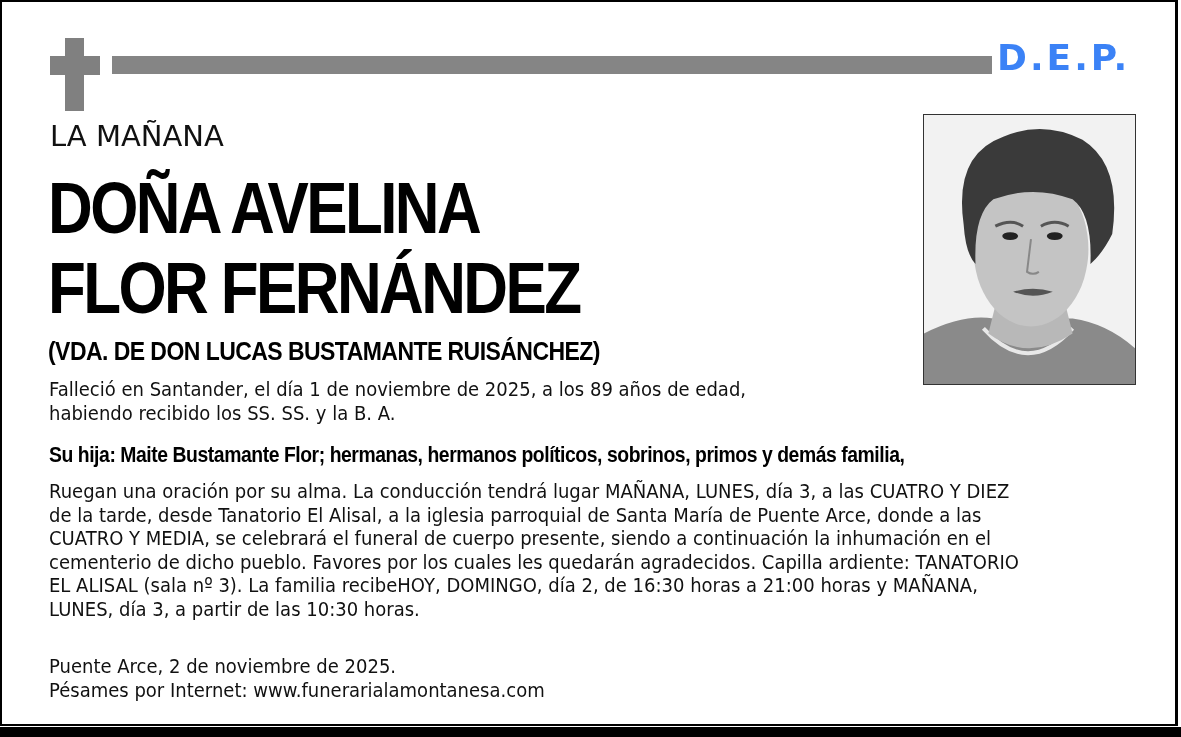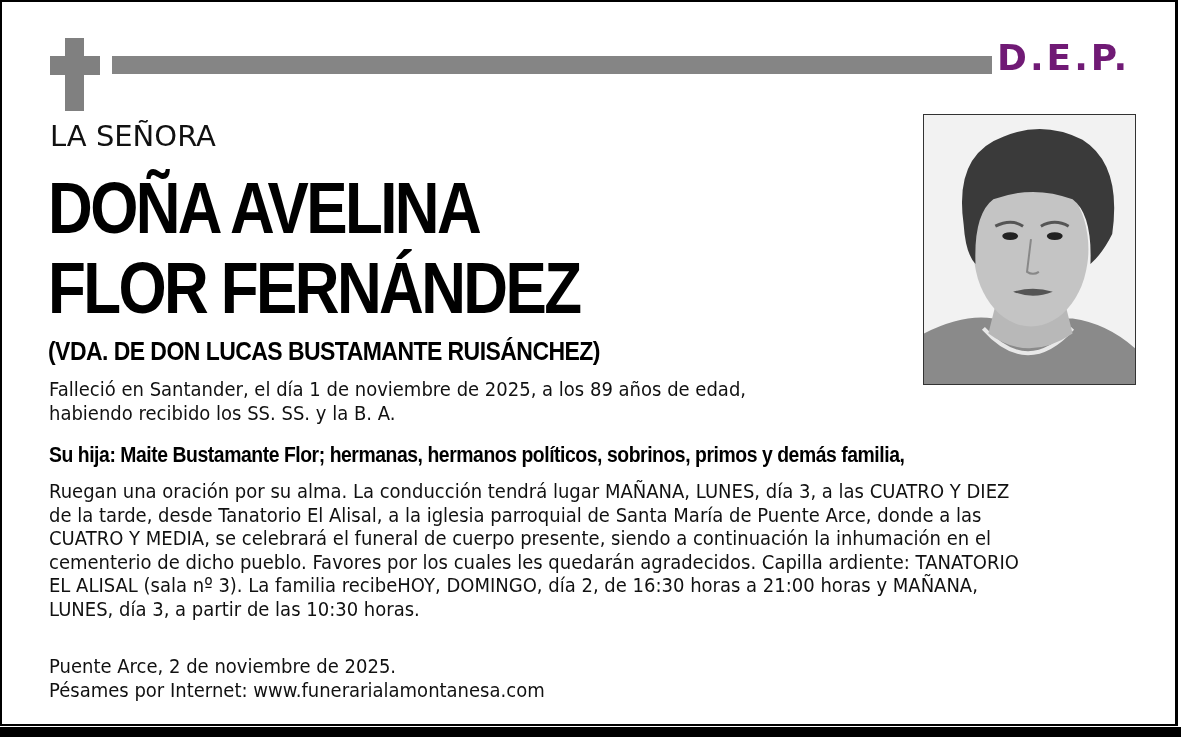--- a/index.html
+++ b/index.html
@@ -66,21 +66,21 @@
       height: 18px;
       background: #858585;
     }
     .dep {
       position: absolute;
       left: 995px;
       top: 36px;
       font-family: "DejaVu Sans", sans-serif;
       font-weight: bold;
       font-size: 36px;
-      color: #701a75;
+      color: #3b82f6;
       letter-spacing: 3px;
       line-height: 40px;
     }
     .photo {
       position: absolute;
       left: 921px;
       top: 112px;
       width: 213px;
       height: 271px;
       border: 1px solid #333333;
@@ -194,21 +194,21 @@
 
       <ellipse cx="87" cy="122" rx="8" ry="4" fill="#222"></ellipse>
       <ellipse cx="132" cy="122" rx="8" ry="4" fill="#222"></ellipse>
 
       <path d="M108 125 L104 158 Q110 162 116 158" stroke="#888" stroke-width="2" fill="none"></path>
 
       <path d="M90 178 Q110 172 130 178 Q110 186 90 178 Z" fill="#555"></path>
     </svg>
   </div>
 
-  <div class="title-prefix">LA SEÑORA</div>
+  <div class="title-prefix">LA MAÑANA</div>
 
   <div class="name-line name-1">DOÑA AVELINA</div>
   <div class="name-line name-2">FLOR FERNÁNDEZ</div>
 
   <div class="widow">(VDA. DE DON LUCAS BUSTAMANTE RUISÁNCHEZ)</div>
 
   <div class="body-text death-block">
     <div>Falleció en Santander, el día 1 de noviembre de 2025, a los 89 años de edad,</div>
     <div>habiendo recibido los SS. SS. y la B. A.</div>
   </div>

